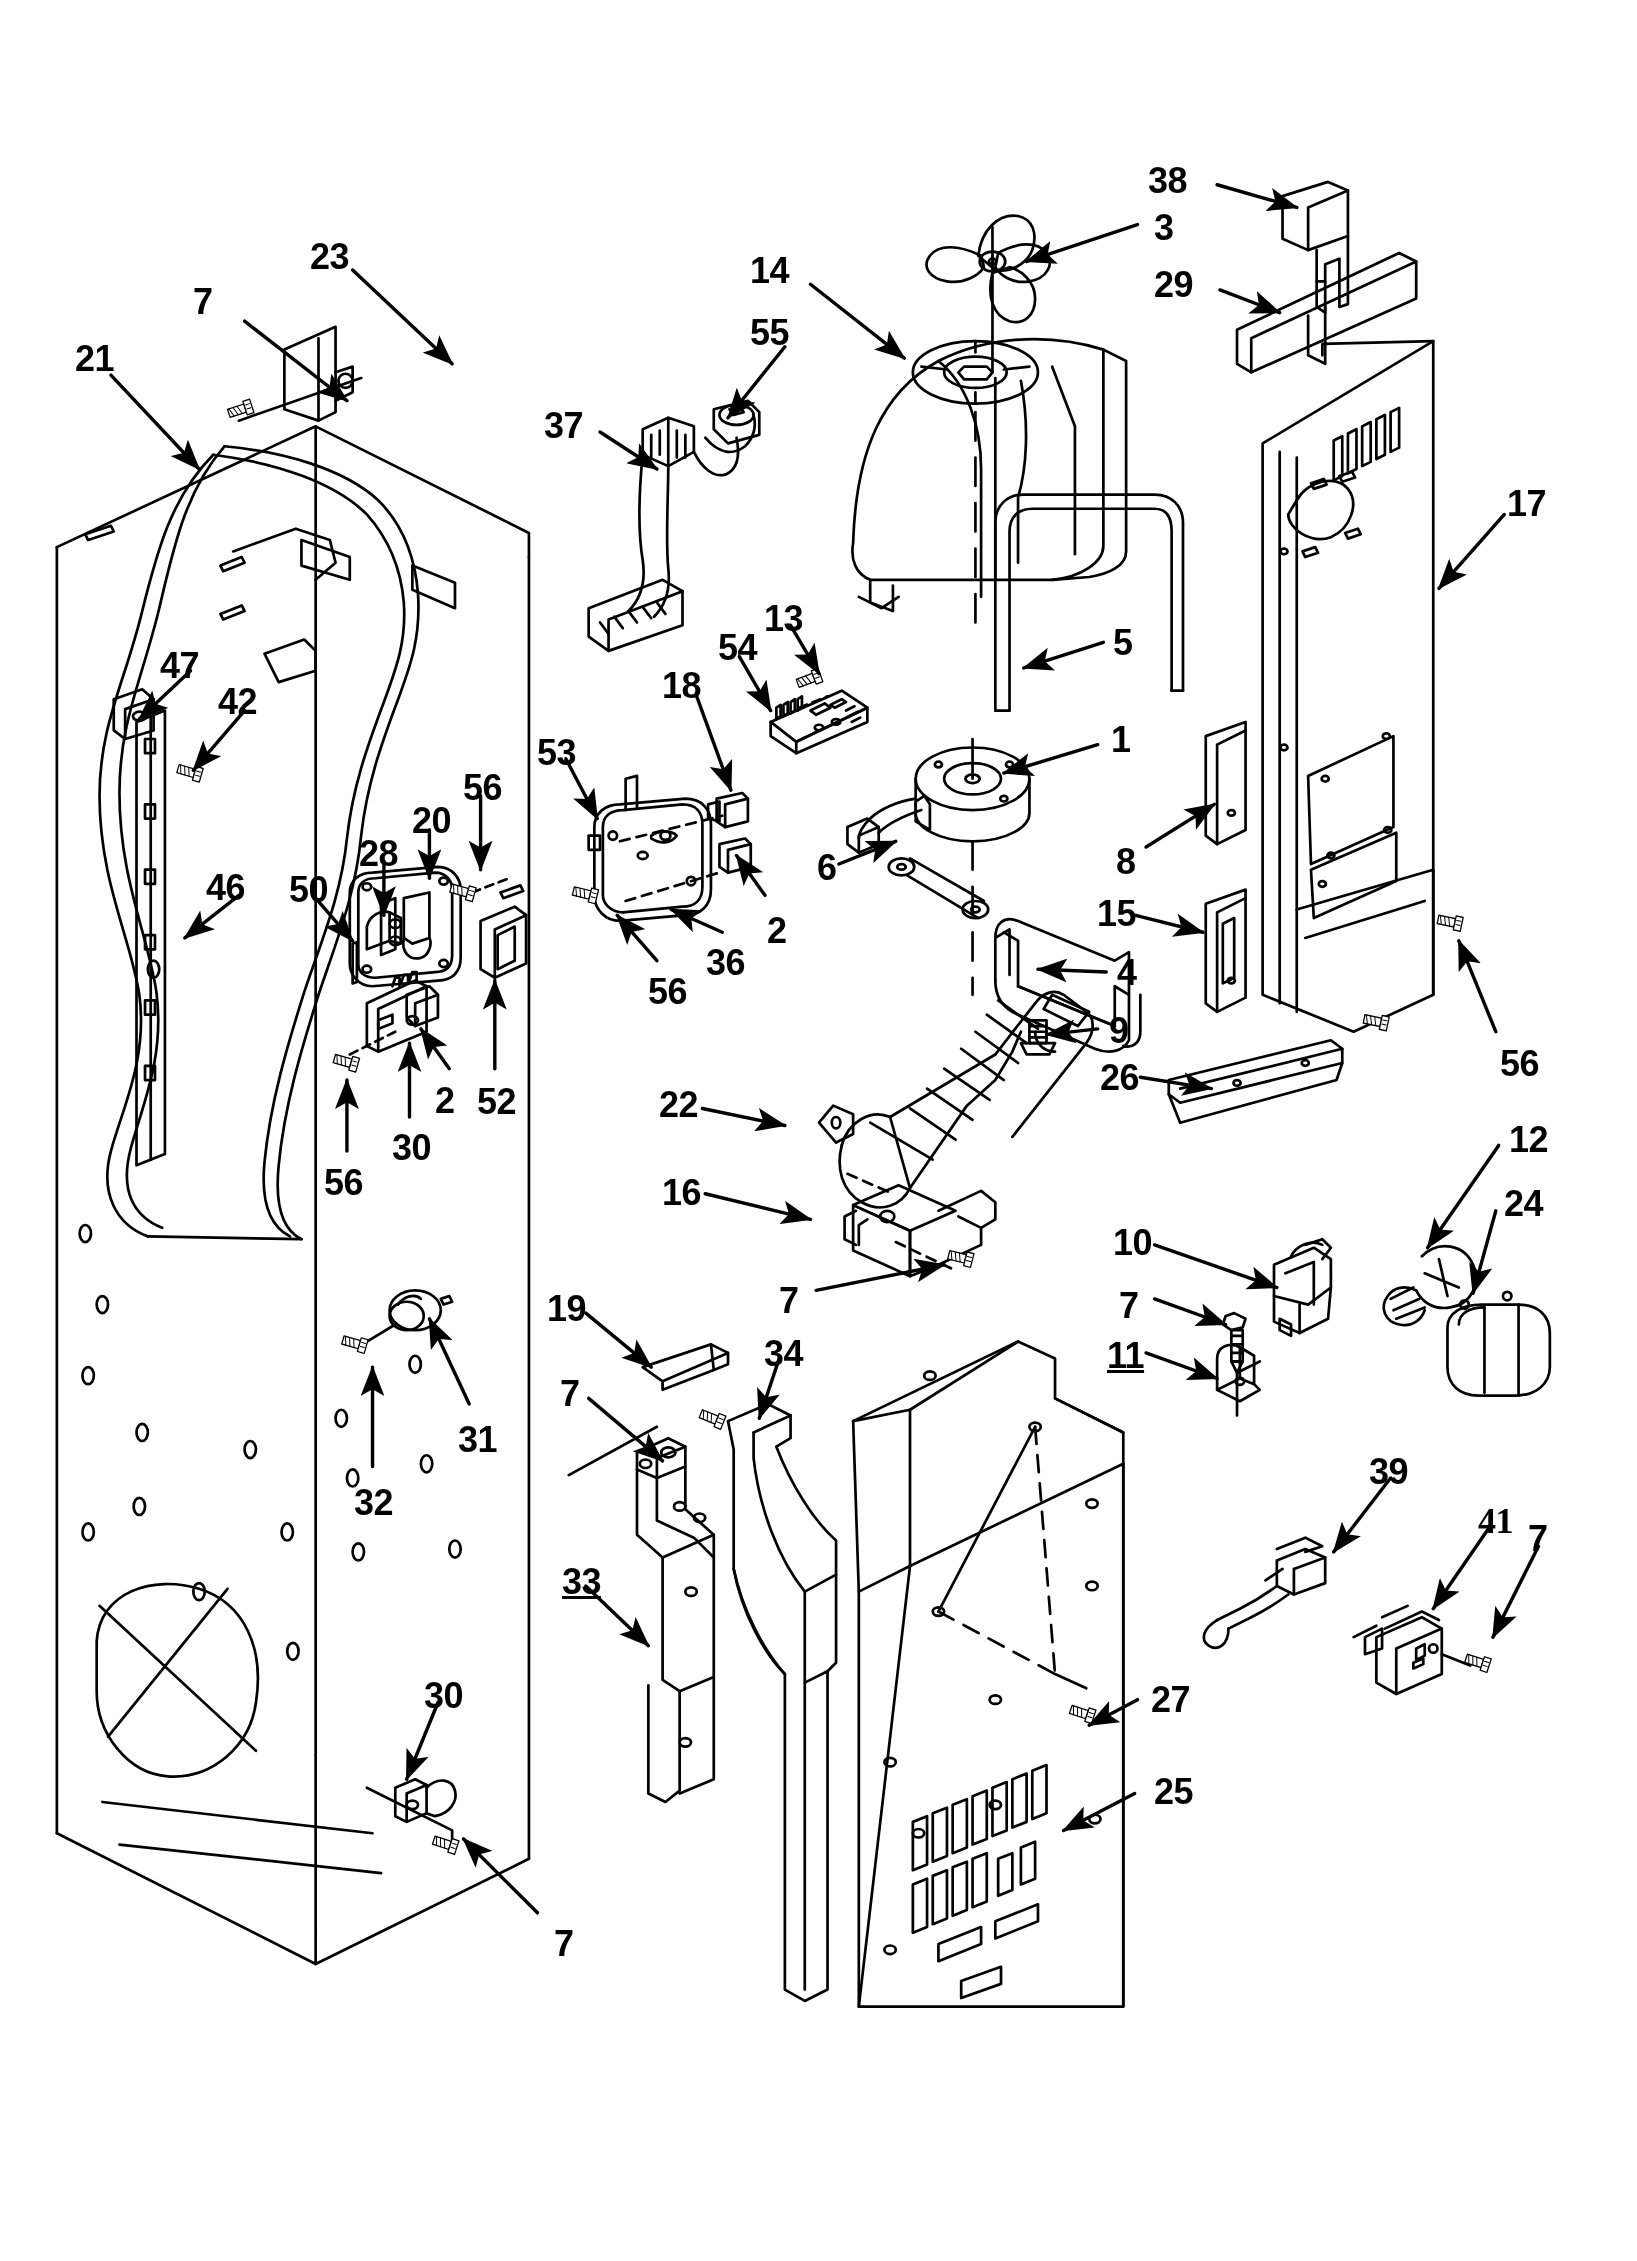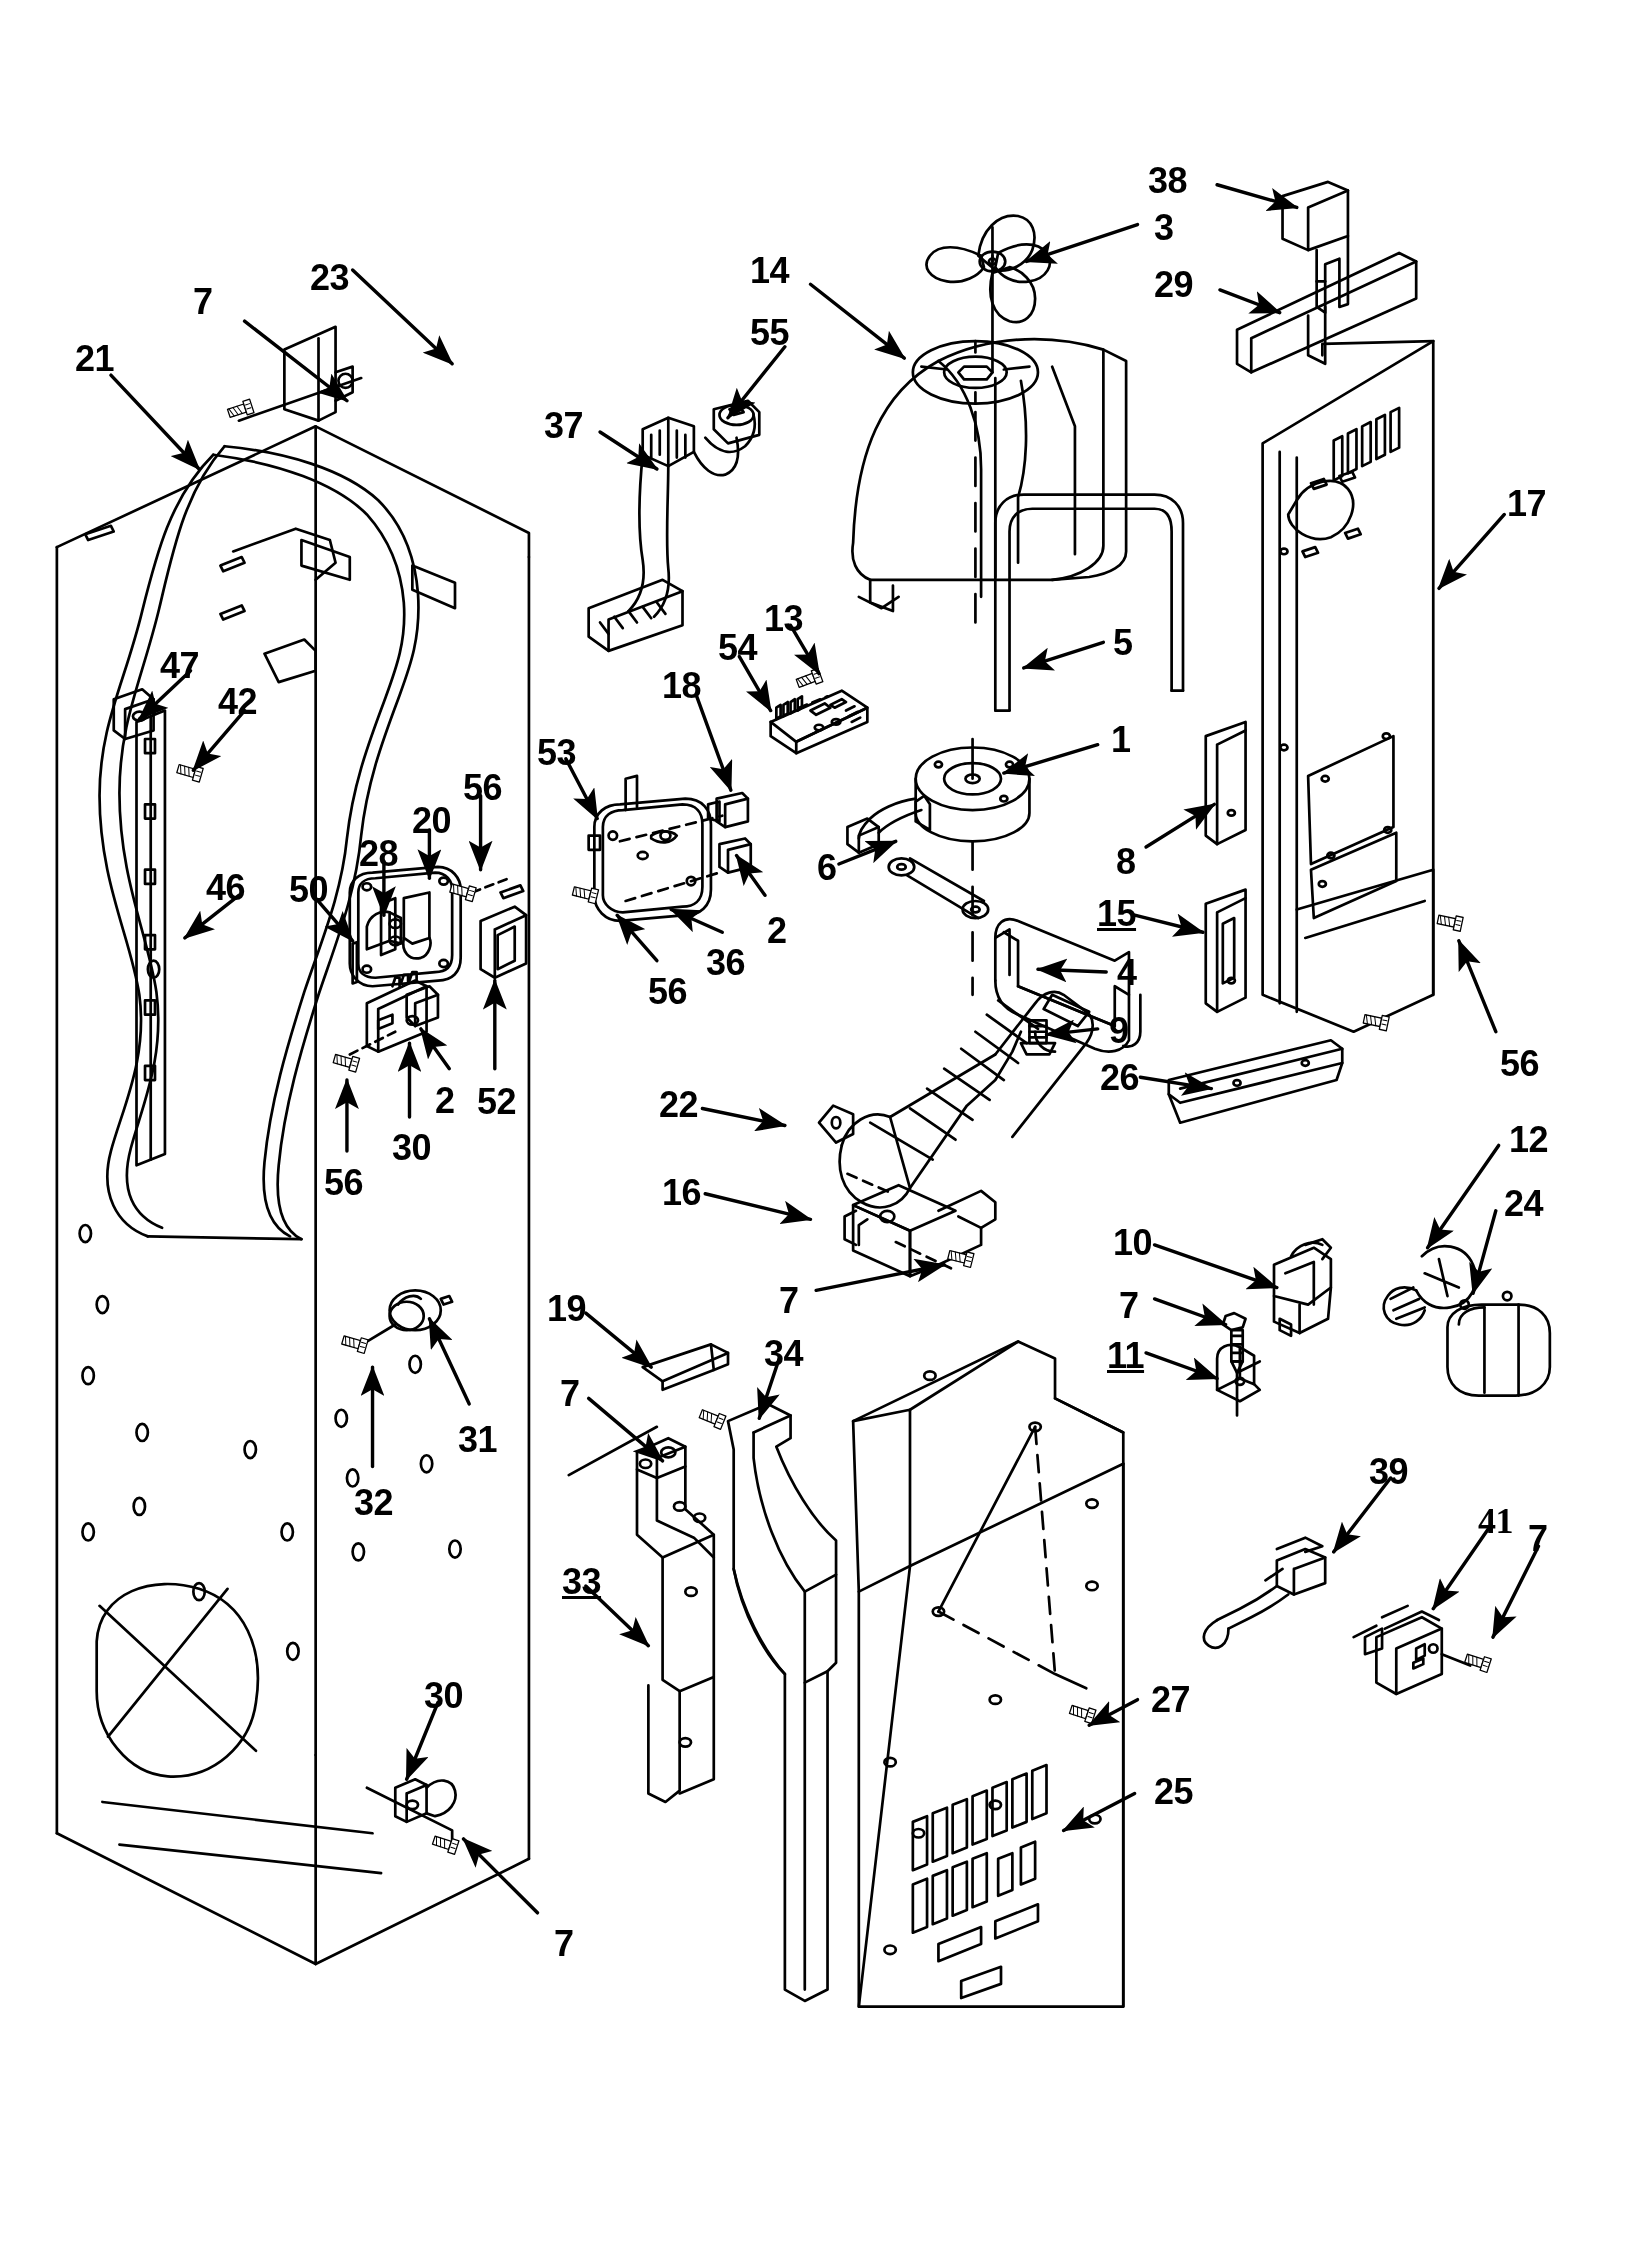--- a/index.html
+++ b/index.html
@@ -668,21 +668,21 @@
         <path d="M1048,1074 L1008,1132" marker-end="url(#arrowhead)"></path>
         <path d="M1082,1088 L1050,1152" marker-end="url(#arrowhead)"></path>
         <path d="M308,1198 L286,1252" marker-end="url(#arrowhead)"></path>
         <path d="M800,1196 L766,1214" marker-end="url(#arrowhead)"></path>
         <path d="M798,1262 L748,1288" marker-end="url(#arrowhead)"></path>
         <path d="M378,1346 L326,1294" marker-end="url(#arrowhead)"></path>
       </g>
     </g>
   </svg>
 
-  <div class="callout" style="left:310px;top:239px;margin-top:21px;">23</div>
+  <div class="callout" style="left:310px;top:239px;">23</div>
   <div class="callout" style="left:193px;top:284px;">7</div>
   <div class="callout" style="left:75px;top:341px;">21</div>
   <div class="callout" style="left:750px;top:253px;">14</div>
   <div class="callout" style="left:750px;top:315px;">55</div>
   <div class="callout" style="left:1154px;top:210px;">3</div>
   <div class="callout" style="left:1148px;top:163px;">38</div>
   <div class="callout" style="left:1154px;top:267px;">29</div>
   <div class="callout" style="left:544px;top:408px;">37</div>
   <div class="callout" style="left:1507px;top:486px;">17</div>
   <div class="callout" style="left:1113px;top:625px;">5</div>
@@ -696,21 +696,21 @@
   <div class="callout" style="left:463px;top:770px;">56</div>
   <div class="callout" style="left:412px;top:803px;">20</div>
   <div class="callout" style="left:359px;top:836px;">28</div>
   <div class="callout" style="left:206px;top:870px;">46</div>
   <div class="callout" style="left:289px;top:872px;">50</div>
   <div class="callout" style="left:1116px;top:844px;">8</div>
   <div class="callout" style="left:817px;top:850px;">6</div>
   <div class="callout" style="left:767px;top:913px;">2</div>
   <div class="callout" style="left:706px;top:945px;text-align:center;">36</div>
   <div class="callout" style="left:648px;top:974px;">56</div>
-  <div class="callout" style="left:1097px;top:896px;text-decoration:underline;">15</div>
+  <div class="callout" style="left:1097px;top:896px;">15</div>
   <div class="callout" style="left:1117px;top:955px;">4</div>
   <div class="callout" style="left:1109px;top:1013px;">9</div>
   <div class="callout" style="left:1100px;top:1060px;">26</div>
   <div class="callout" style="left:1500px;top:1046px;">56</div>
   <div class="callout" style="left:477px;top:1084px;">52</div>
   <div class="callout" style="left:392px;top:1130px;">30</div>
   <div class="callout" style="left:435px;top:1083px;">2</div>
   <div class="callout" style="left:324px;top:1165px;">56</div>
   <div class="callout" style="left:659px;top:1087px;">22</div>
   <div class="callout" style="left:662px;top:1175px;">16</div>

